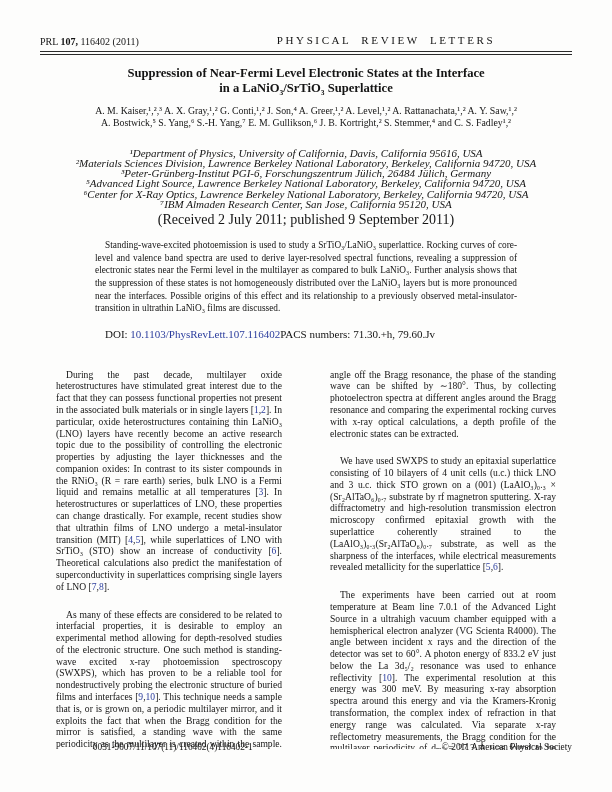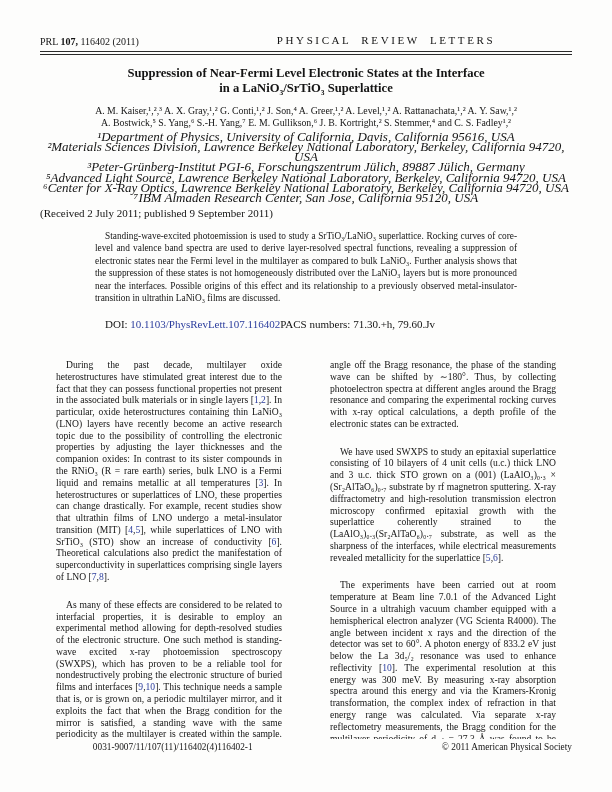--- a/index.html
+++ b/index.html
@@ -37,22 +37,22 @@
   .double-rule {
     margin-top: 4px;
     height: 2px;
     border-top: 1.2px solid #2a2a2a;
     border-bottom: 1px solid #2a2a2a;
   }
 
   
   .title { margin-top: 11px; text-align: center; font-weight: bold; font-size: 12.6px; line-height: 14.6px; }
   .authors { margin-top: 10px; text-align: center; font-size: 9.8px; line-height: 12.2px; }
-  .affiliations { margin-top: 2px; text-align: center; font-style: italic; font-size: 13px; line-height: 10.3px; }
-  .received { margin-top: 3px; text-align: left; font-size: 11px; }
+  .affiliations { margin-top: 18px; text-align: center; font-style: italic; font-size: 11px; line-height: 10.3px; }
+  .received { margin-top: 3px; text-align: center; font-size: 14px; }
 
   
   .abstract {
     margin: 11px 55px 0 55px;
     font-size: 9.3px;
     line-height: 12.55px;
     text-align: justify;
     text-indent: 10px;
   }
   .doi-pacs {
@@ -109,21 +109,21 @@
     </div>
 
     <div class="authors">
       <div>A. M. Kaiser,¹,²,³ A. X. Gray,¹,² G. Conti,¹,² J. Son,⁴ A. Greer,¹,² A. Level,¹,² A. Rattanachata,¹,² A. Y. Saw,¹,²</div>
       <div>A. Bostwick,⁵ S. Yang,⁶ S.-H. Yang,⁷ E. M. Gullikson,⁶ J. B. Kortright,² S. Stemmer,⁴ and C. S. Fadley¹,²</div>
     </div>
 
     <div class="affiliations">
       <div>¹Department of Physics, University of California, Davis, California 95616, USA</div>
       <div>²Materials Sciences Division, Lawrence Berkeley National Laboratory, Berkeley, California 94720, USA</div>
-      <div>³Peter-Grünberg-Institut PGI-6, Forschungszentrum Jülich, 89887 Jülich, Germany</div>
+      <div>³Peter-Grünberg-Institut PGI-6, Forschungszentrum Jülich, 26484 Jülich, Germany</div>
       <div>⁵Advanced Light Source, Lawrence Berkeley National Laboratory, Berkeley, California 94720, USA</div>
       <div>⁶Center for X-Ray Optics, Lawrence Berkeley National Laboratory, Berkeley, California 94720, USA</div>
       <div>⁷IBM Almaden Research Center, San Jose, California 95120, USA</div>
     </div>
 
     <div class="received">(Received 2 July 2011; published 9 September 2011)</div>
 
     <div class="abstract">Standing-wave-excited photoemission is used to study a SrTiO₃/LaNiO₃ superlattice. Rocking curves of core-level and valence band spectra are used to derive layer-resolved spectral functions, revealing a suppression of electronic states near the Fermi level in the multilayer as compared to bulk LaNiO₃. Further analysis shows that the suppression of these states is not homogeneously distributed over the LaNiO₃ layers but is more pronounced near the interfaces. Possible origins of this effect and its relationship to a previously observed metal-insulator-transition in ultrathin LaNiO₃ films are discussed.</div>
 
     <div class="doi-pacs">

